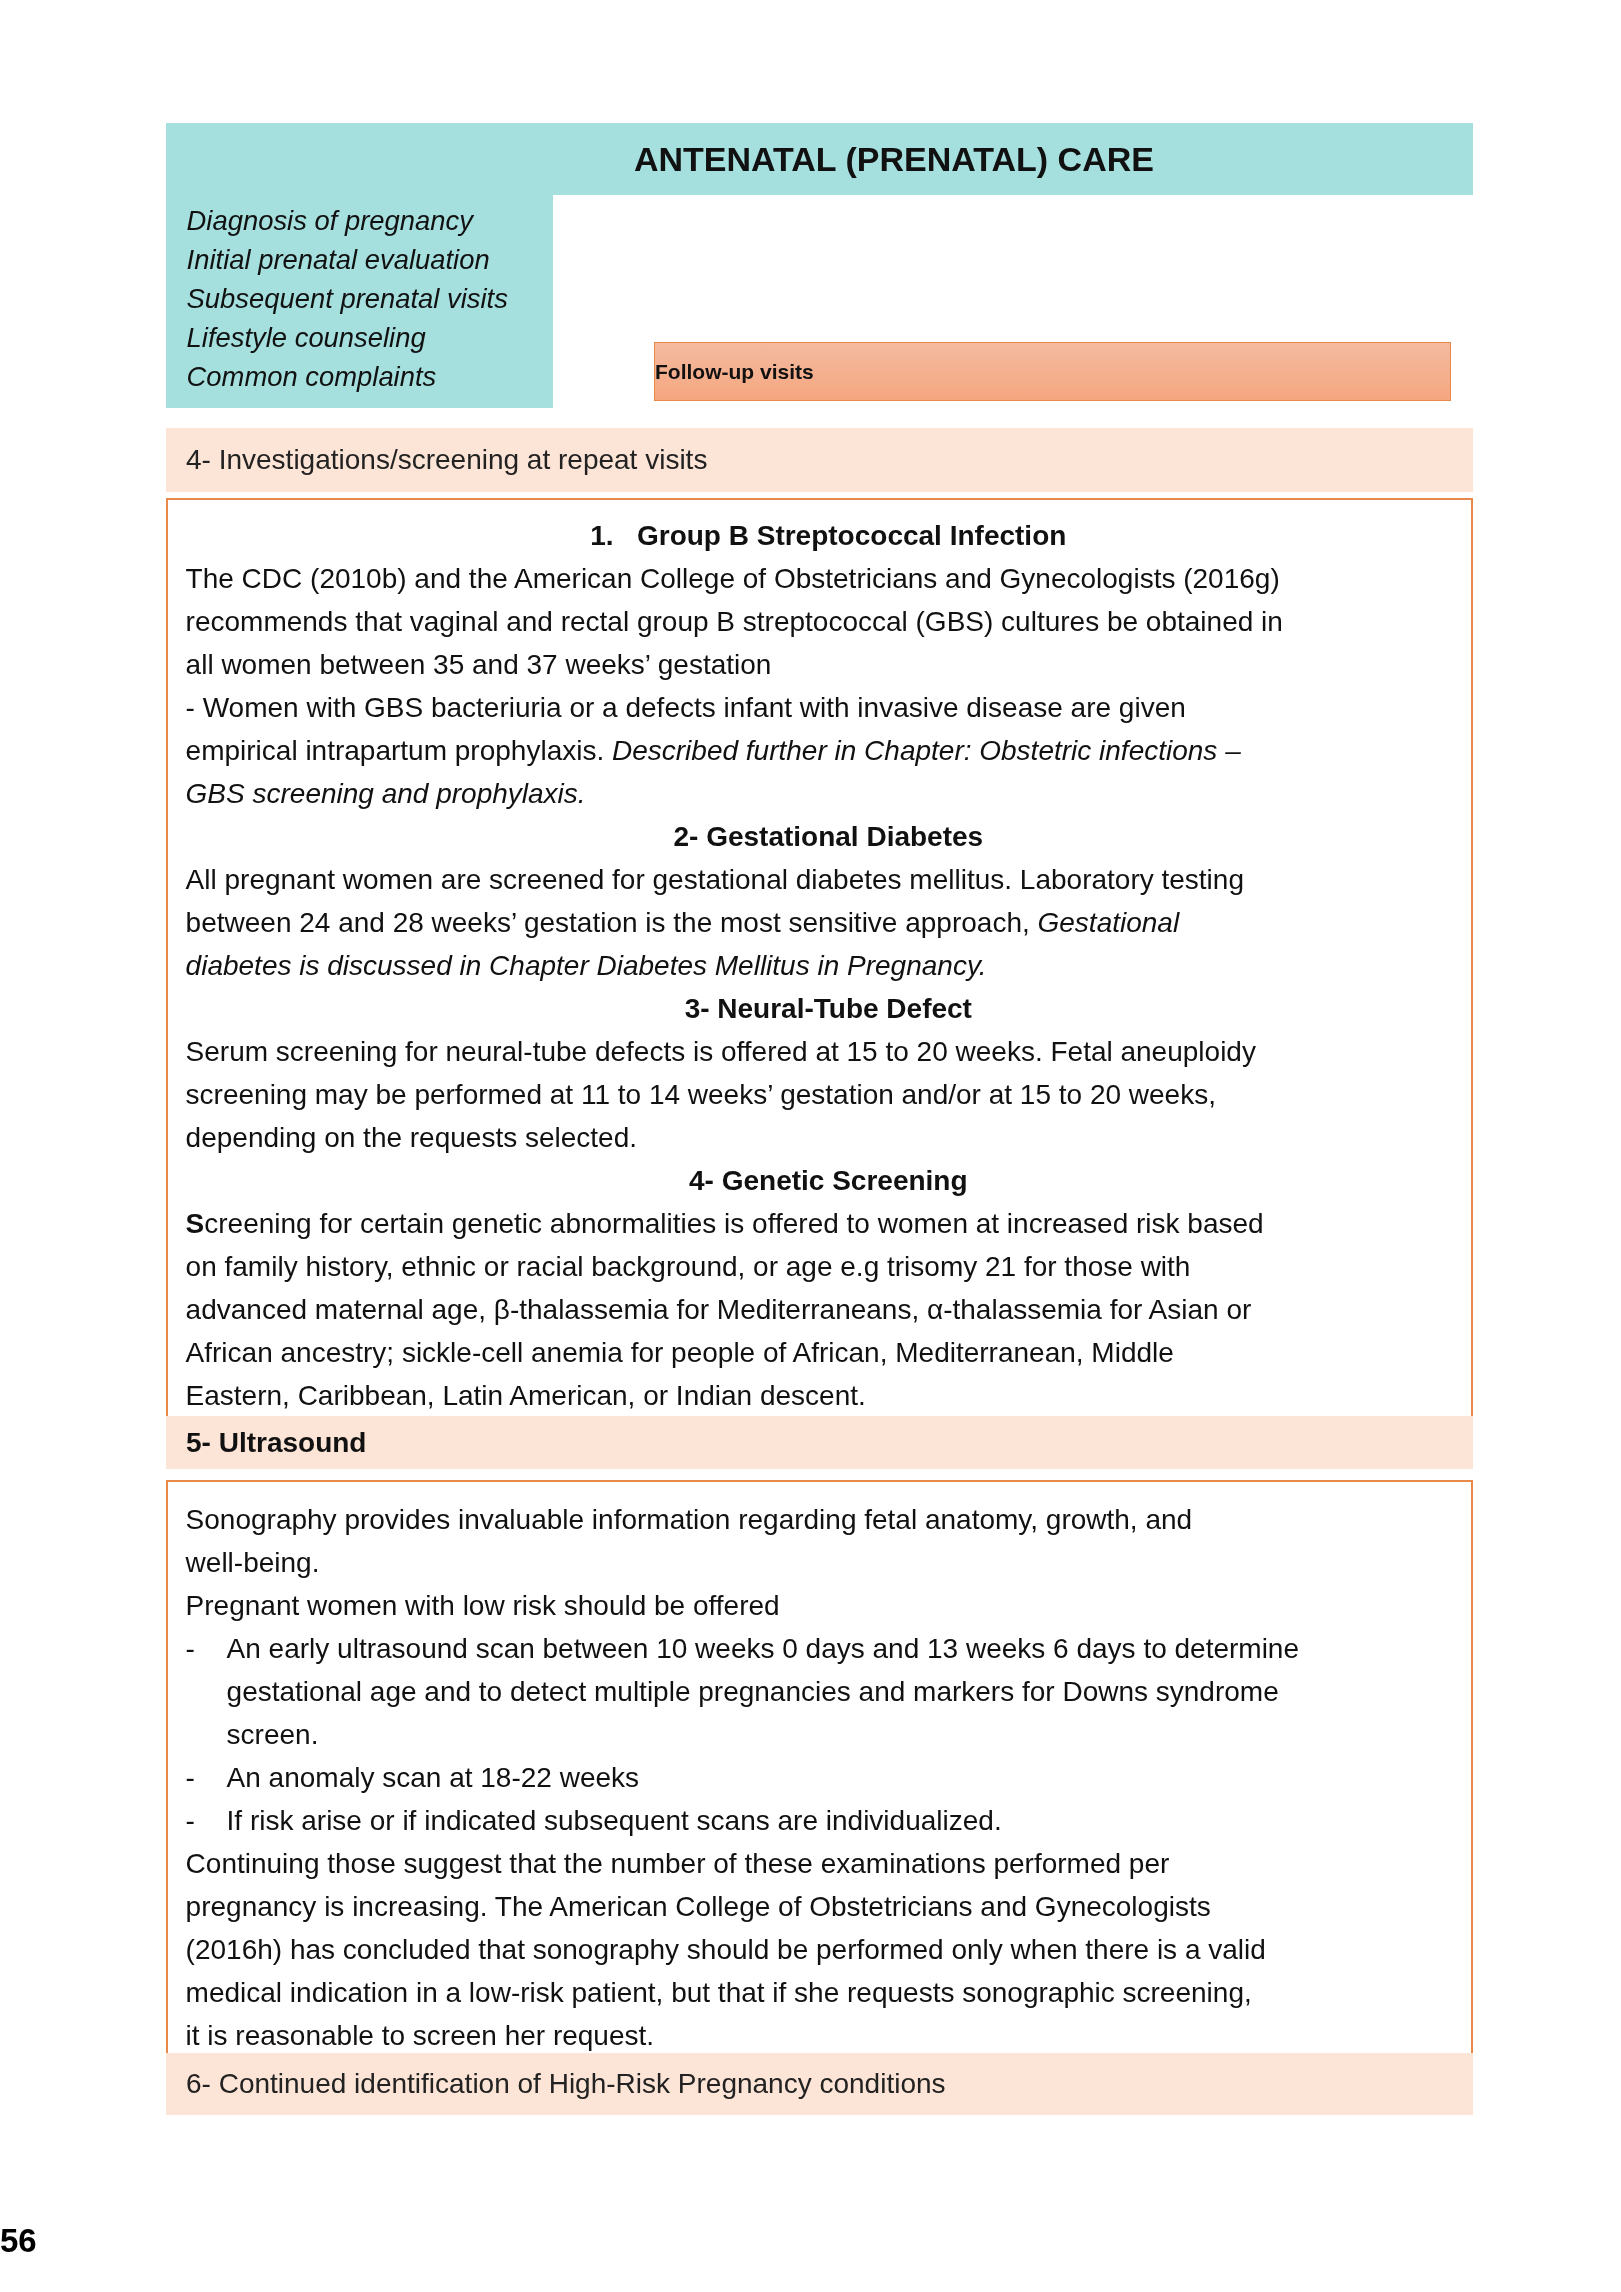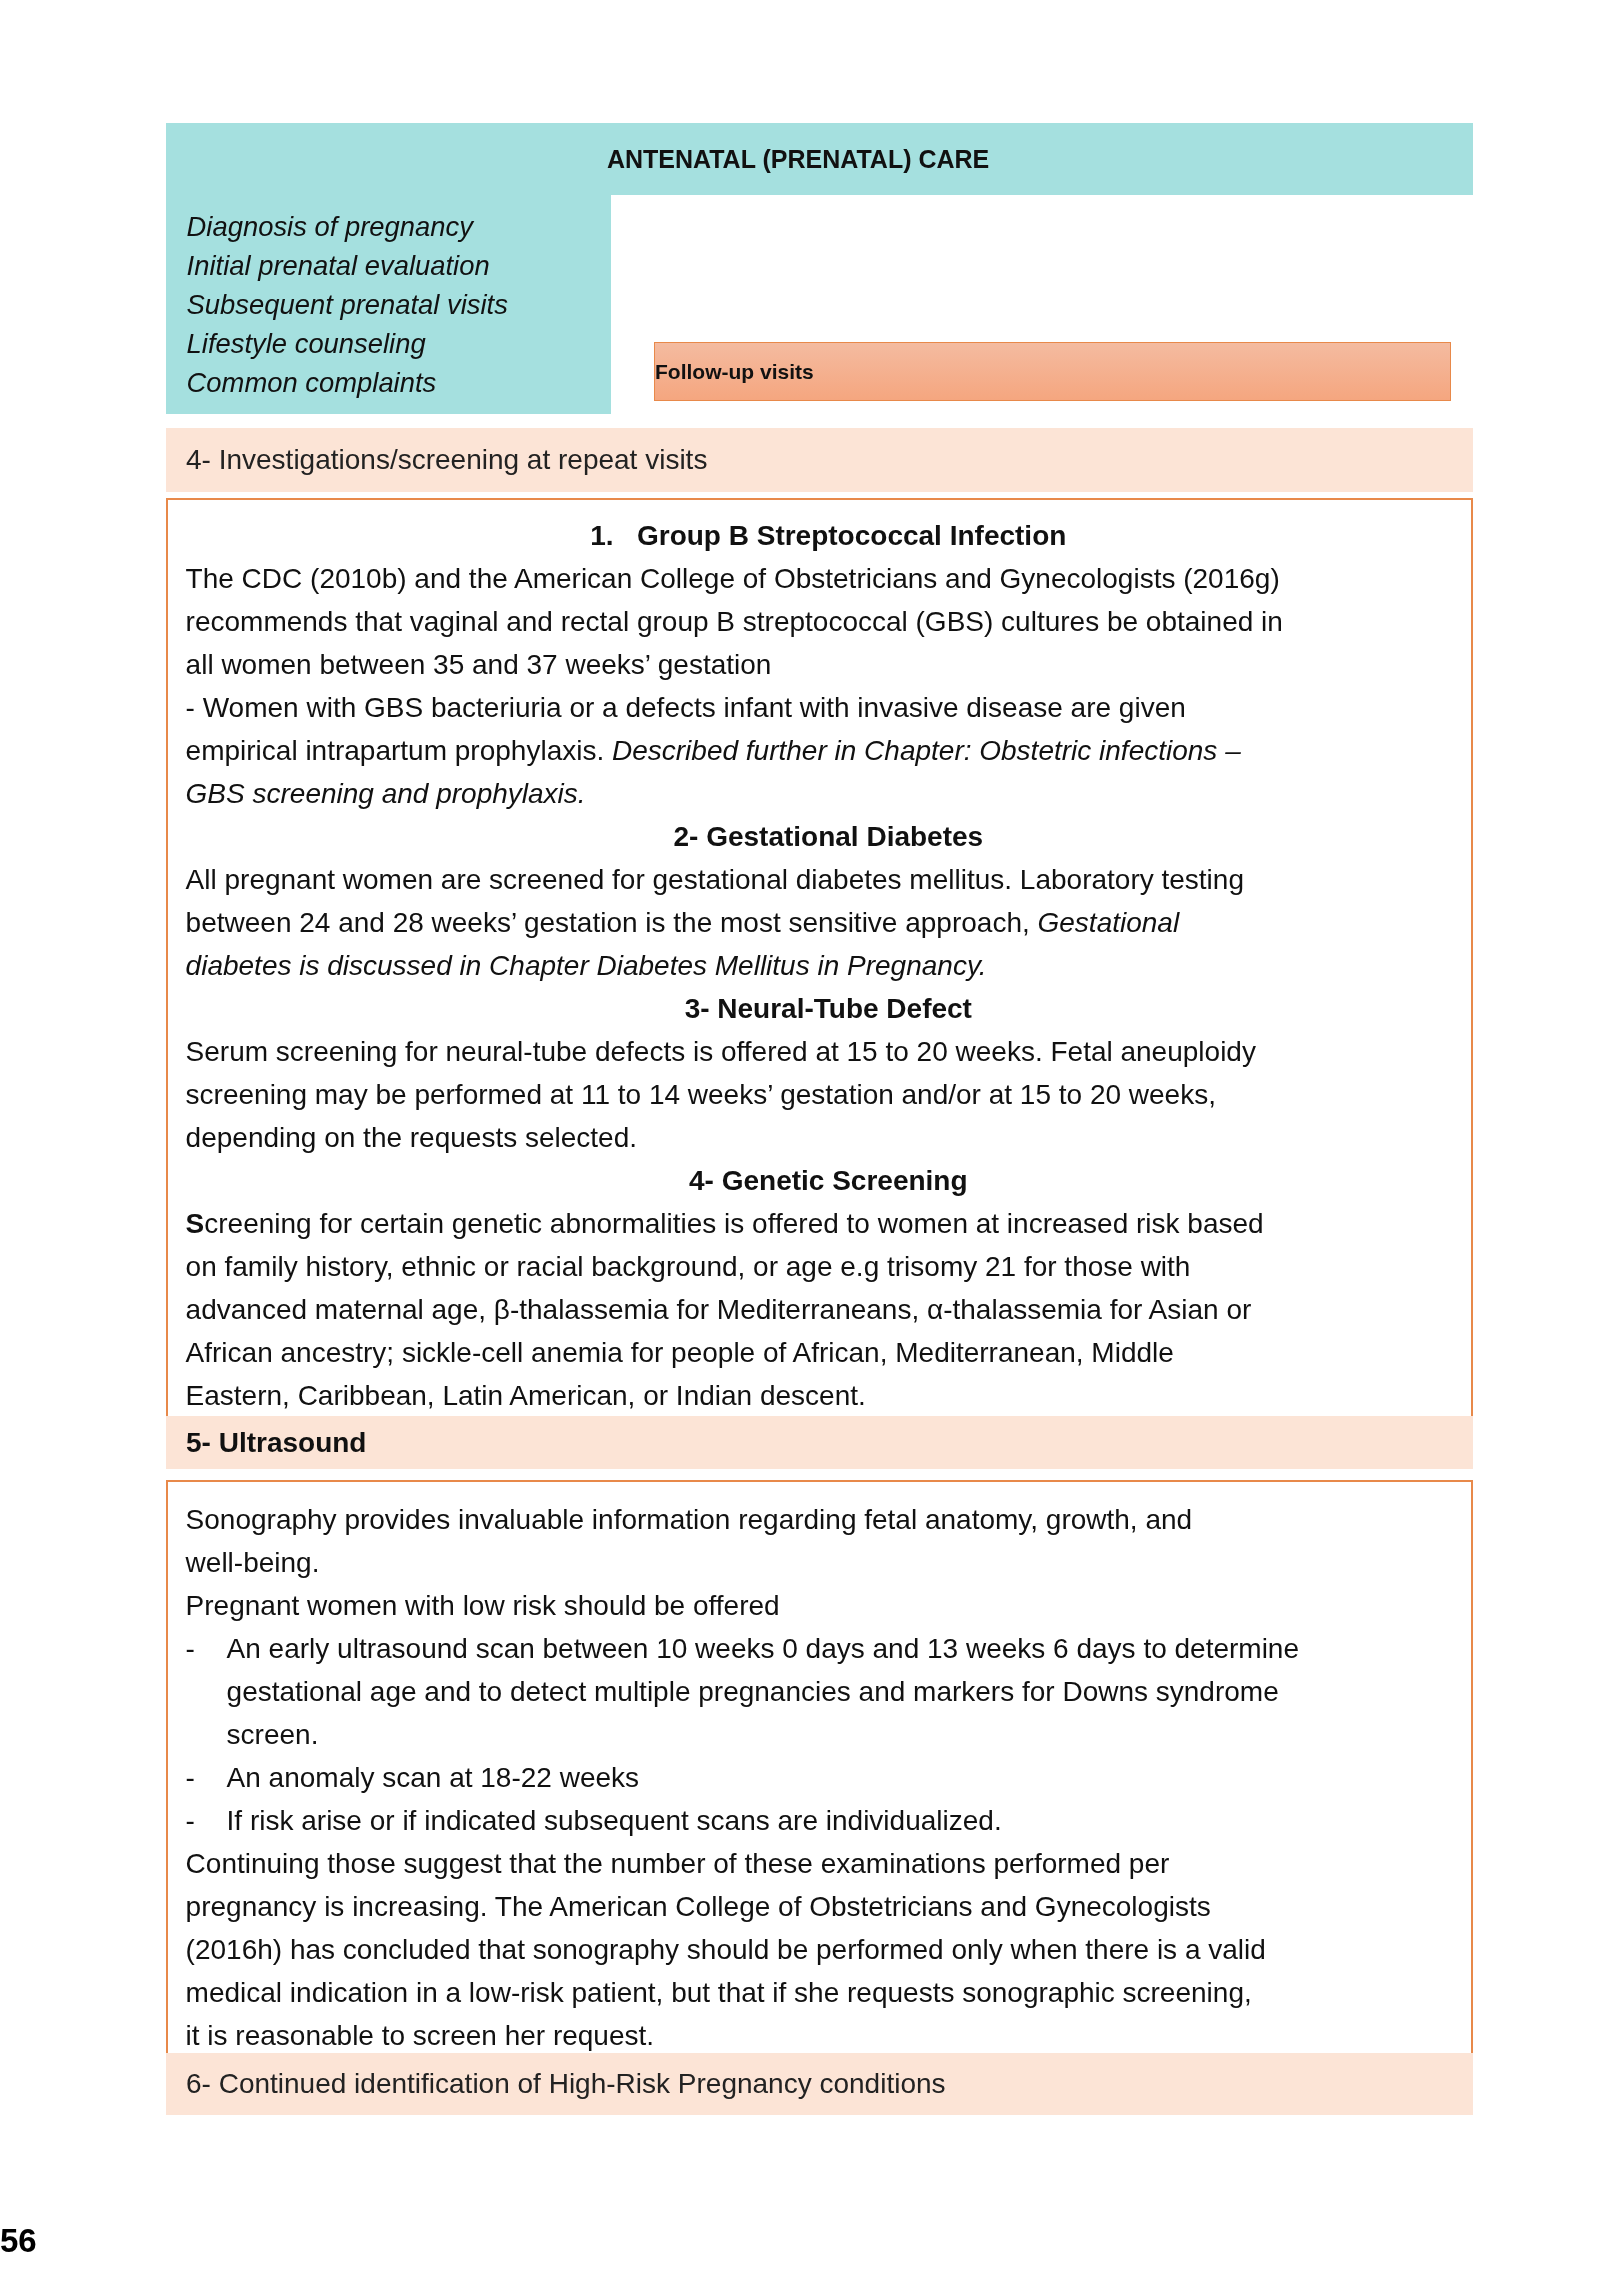--- a/index.html
+++ b/index.html
@@ -2,23 +2,23 @@
 <html><head>
 <meta charset="utf-8">
 <style>
   html, body { margin: 0; padding: 0; background: #ffffff; }
   body { width: 1621px; height: 2293px; position: relative; overflow: hidden;
          font-family: "Liberation Sans", sans-serif; color: #111111; }
   .abs { position: absolute; }
 
   
   #hdr-band { left: 166px; top: 123px; width: 1307px; height: 72px; background: #A5E0DF; }
-  #hdr-title { left: 603px; top: 123px; width: 860px; height: 72px; line-height: 72px;
-               text-align: left; padding-left: 3.9px; font-weight: bold; font-size: 25px; color: #111; }
-  #sidebar { left: 166px; top: 195px; width: 445px; height: 219px; background: #A5E0DF; }
+  #hdr-title { left: 630px; top: 123px; width: 860px; height: 72px; line-height: 72px;
+               text-align: left; padding-left: 3.9px; font-weight: bold; font-size: 34px; color: #111; }
+  #sidebar { left: 166px; top: 189px; width: 387px; height: 219px; background: #A5E0DF; }
   #sidebar ul { list-style: none; margin: 0; padding: 11.8px 0 0 20.6px; }
   #sidebar li { font-style: italic; font-size: 27.4px; line-height: 39px; color: #111; white-space: nowrap; }
   #followup { left: 654px; top: 342px; width: 795px; height: 57px;
               background: linear-gradient(#F4BBA0, #F5A67F);
               border: 1px solid #E8894A; text-align: left; line-height: 57px;
               font-weight: bold; font-size: 21px; color: #111; }
 
   
   .bar { background: #FCE4D6; left: 166px; width: 1307px; font-size: 28px; color: #222;
          padding-left: 20px; box-sizing: border-box; white-space: nowrap; }

